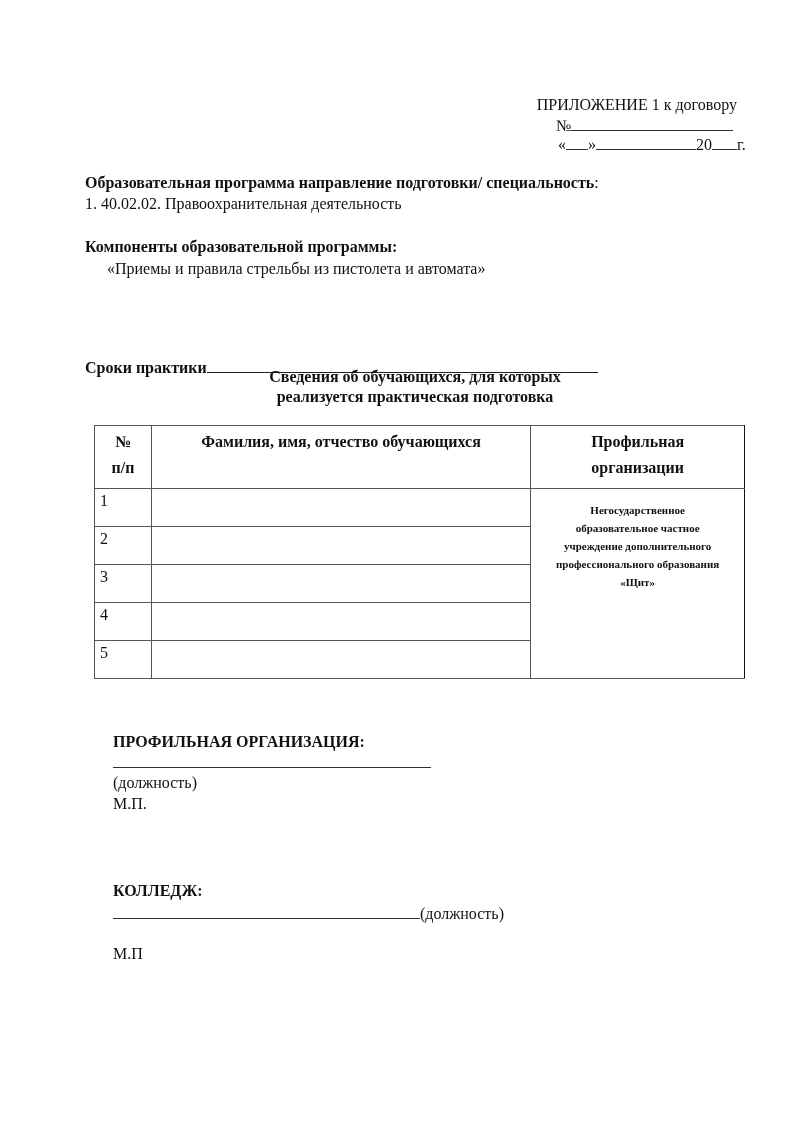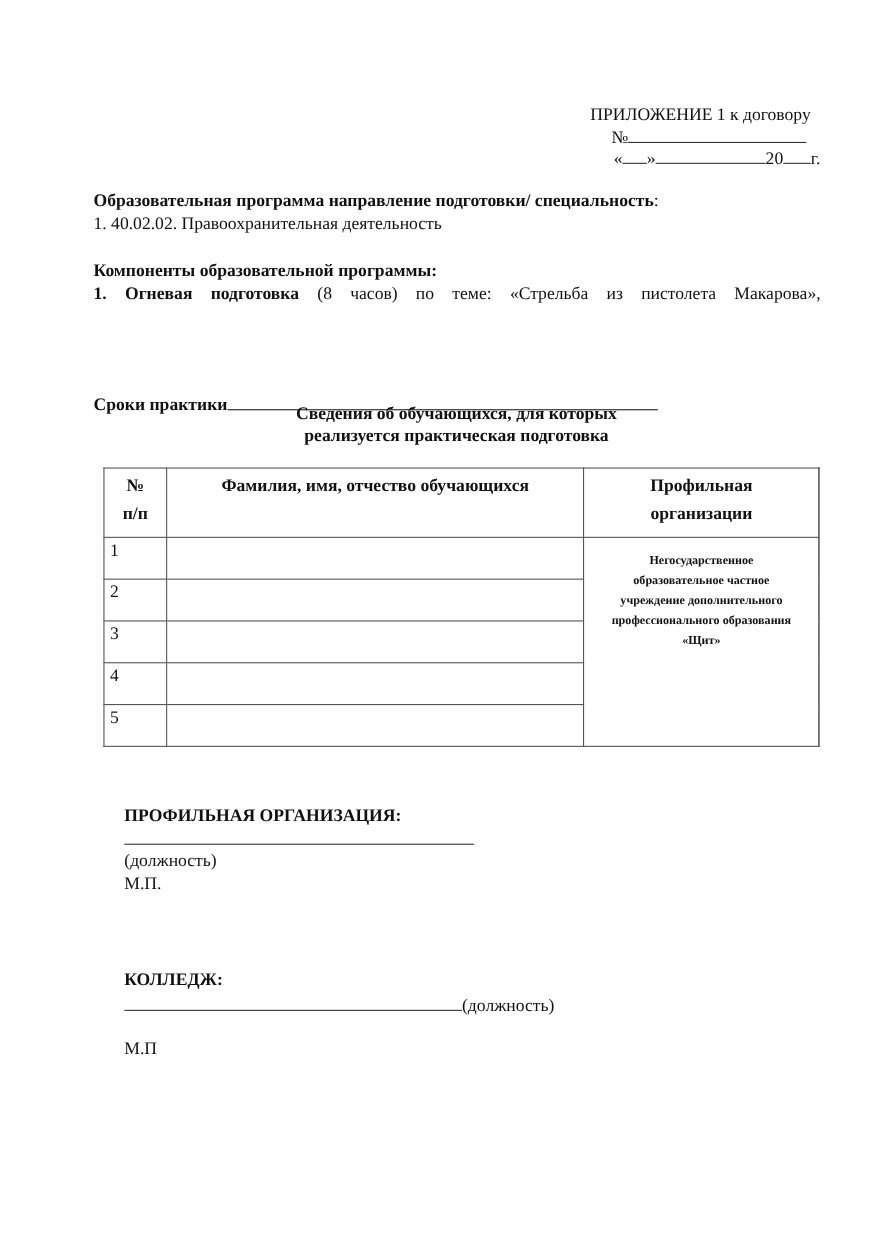--- a/index.html
+++ b/index.html
@@ -48,25 +48,21 @@
   <span>«</span><span class="annex-line" style="width:22px;"></span><span>»</span><span class="annex-line" style="width:100px;"></span><span>20</span><span class="annex-line" style="width:25px;"></span><span>г.</span>
 </div>
 
 <div class="abs t16" style="top:173px; left:85px;text-align:right;">
   <span class="b">Образовательная программа направление подготовки/ специальность</span><span>:</span>
 </div>
 <div class="abs t16" style="top:194px; left:85px;">1.  40.02.02. Правоохранительная деятельность</div>
 
 <div class="abs t16 b" style="top:237px; left:85px;">Компоненты образовательной программы:</div>
 <div class="abs t16" style="top:258px; left:85px; width:661px;">
-  <div class="just" style="white-space:normal;">
-    <span class="b">1.</span>
-    <span class="b">Огневая подготовка</span>
-    <span>(8 часов) по теме: «Стрельба из пистолета Макарова»,</span>
-  </div>
+  <div style="padding-left:22px; margin-top:1px;">«Приемы и правила стрельбы  из  пистолета и автомата»</div>
 </div>
 
 <div class="abs t16" style="top:324px; left:85px;margin-top:32px;">
   <span class="b">Сроки практики</span><span class="uline" style="width:391px;"></span>
 </div>
 
 <div class="abs t16 b" style="top:367px; left:0; width:830px; text-align:center;">Сведения об обучающихся, для которых</div>
 <div class="abs t16 b" style="top:387px; left:0; width:830px; text-align:center;">реализуется практическая подготовка</div>
 
 <table class="st">

